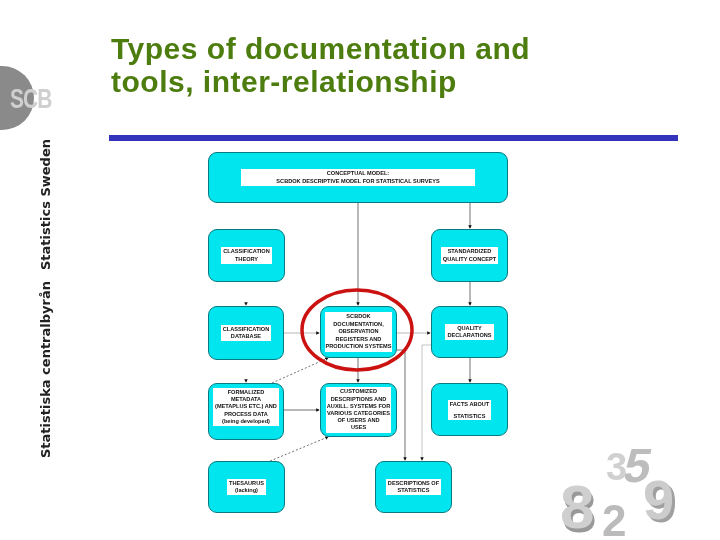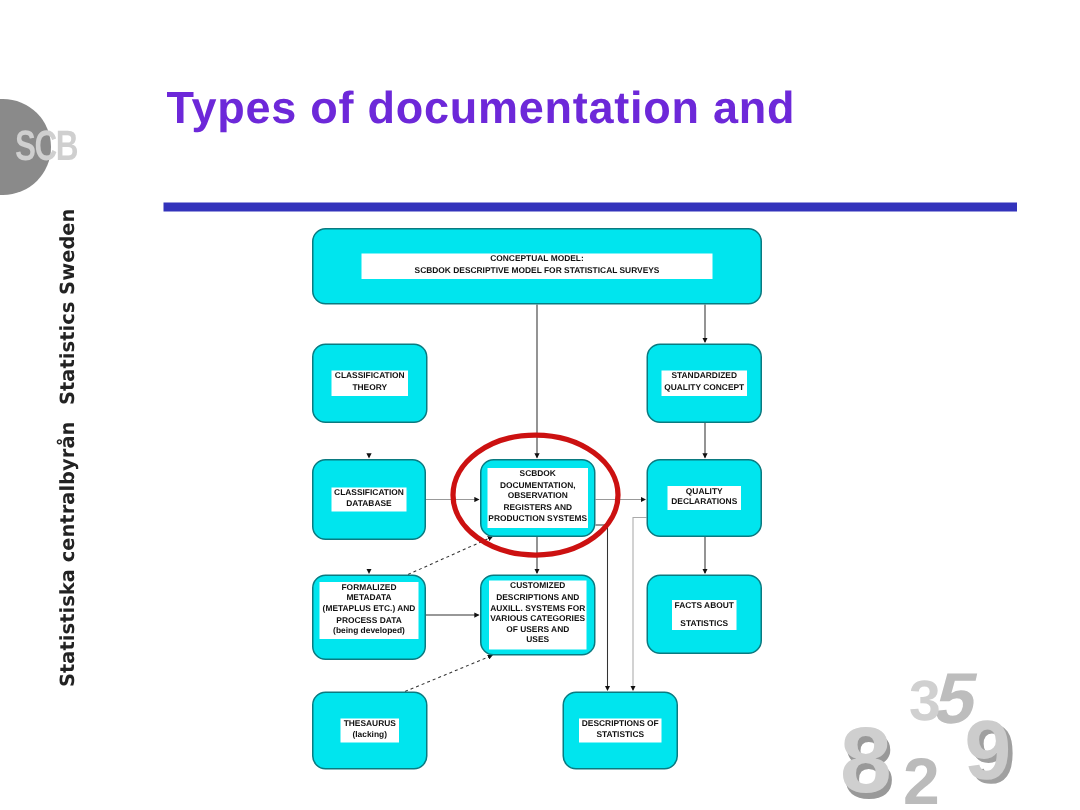--- a/index.html
+++ b/index.html
@@ -16,23 +16,23 @@
       font-family: "Liberation Sans", sans-serif; font-weight: bold;
       font-size: 21px; color: #cfcfcf; letter-spacing: -1px; line-height: 1;
       transform: scaleY(1.35); transform-origin: top left;
     }
     .vert-text {
       position: absolute; font-family: "DejaVu Sans", sans-serif; font-weight: bold;
       font-size: 13px; color: #222; white-space: nowrap;
       transform: rotate(-90deg); transform-origin: left top;
     }
     .title {
-      position: absolute; left: 111px; top: 56px; width: 600px;
+      position: absolute; left: 111px; top: 32px; width: 600px;
       font-family: "Liberation Sans", sans-serif; font-weight: bold; font-size: 30px;
-      color: #6d28d9; line-height: 33px; letter-spacing: 0.5px;
+      color: #4d7c0f; line-height: 33px; letter-spacing: 0.5px;
     }
     .title-rule {
       position: absolute; left: 109px; top: 135px; width: 569px; height: 6px; background: #3333bb;
     }
     .box {
       position: absolute; background: #00e5ee; border: 1px solid #0a7a80;
       border-radius: 9px; box-sizing: border-box;
       display: flex; align-items: center; justify-content: center;
     }
     .lbl {
@@ -46,20 +46,21 @@
 </head>
 <body>
 
 <div class="logo-circle"></div>
 <div class="logo-text">SCB</div>
 <div class="vert-text" style="left:38px; top:270px;">Statistics Sweden</div>
 <div class="vert-text" style="left:38px; top:458px;">Statistiska centralbyrån</div>
 
 <div class="title">
   <div>Types of documentation and</div>
+  <div>tools, inter-relationship</div>
 </div>
 <div class="title-rule"></div>
 
 <svg class="links" width="720" height="540">
   <defs>
     <marker id="arr" markerWidth="5" markerHeight="5" refX="4" refY="2.5" orient="auto">
       <path d="M0,0 L5,2.5 L0,5 z" fill="#111"></path>
     </marker>
   </defs>
   <g stroke="#333" stroke-width="0.7" fill="none">

